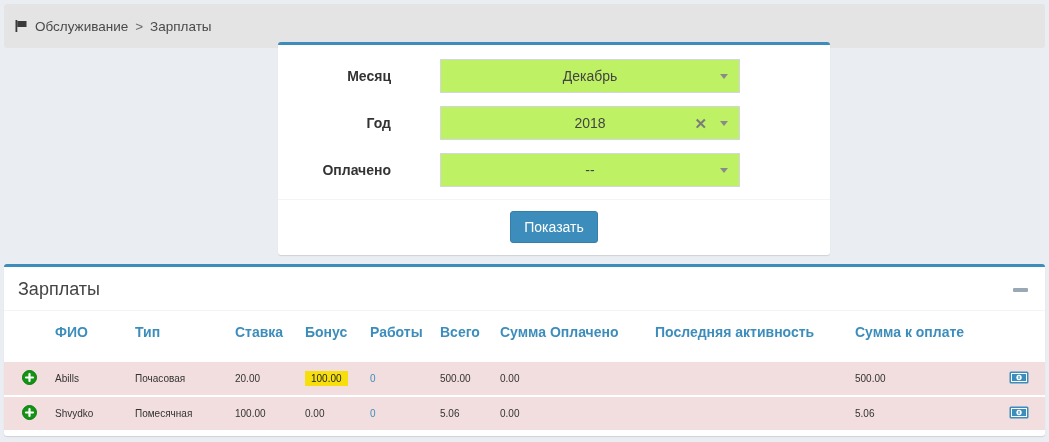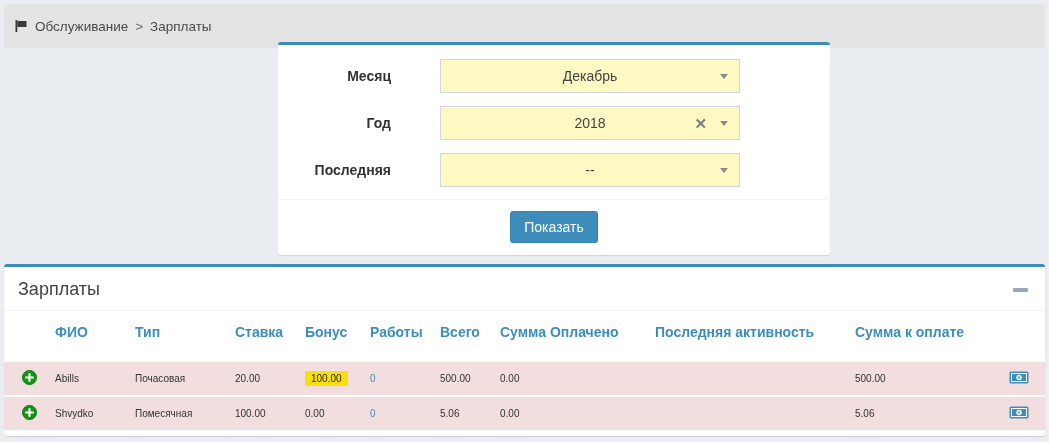--- a/index.html
+++ b/index.html
@@ -35,21 +35,21 @@
   .filter-panel { left:278px; top:42px; width:552px; }
   .filter-body { padding:14px 0 12px 0; }
   .field-row { display:flex; align-items:center; margin-bottom:13px; }
   .field-row:last-child { margin-bottom:0; }
   .field-label {
     width:113px; text-align:right; font-weight:bold; font-size:14px; color:#333;
     flex:0 0 113px;
   }
   .select-box {
     margin-left:49px; width:300px; height:34px;
-    border:1px solid #d2d6de; background:#fef9c3;
+    border:1px solid #d2d6de; background:#bef264;
     position:relative; display:flex; align-items:center; justify-content:center;
     font-size:14px; color:#444; cursor:pointer;
   }
   .caret-down {
     position:absolute; right:11px; top:50%; margin-top:-2px;
     width:0; height:0; border-left:4px solid transparent;
     border-right:4px solid transparent; border-top:5px solid #8a8a8a;
   }
   .clear-x {
     position:absolute; right:32px; top:50%; transform:translateY(-50%);
@@ -123,21 +123,21 @@
     <div class="field-row">
       <label class="field-label">Год</label>
       <div class="select-box">
         <span>2018</span>
         <span class="clear-x">✕</span>
         <span class="caret-down"></span>
       </div>
     </div>
 
     <div class="field-row">
-      <label class="field-label">Последняя</label>
+      <label class="field-label">Оплачено</label>
       <div class="select-box">
         <span>--</span>
         <span class="caret-down"></span>
       </div>
     </div>
 
   </div>
   <div class="filter-footer">
     <button class="btn-show">Показать</button>
   </div>

